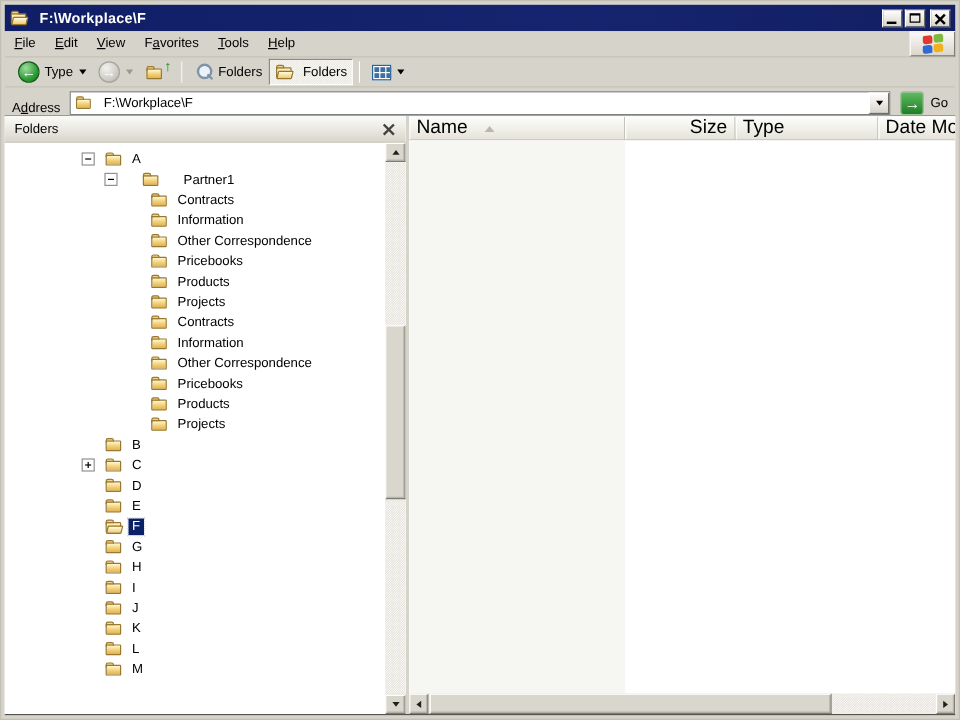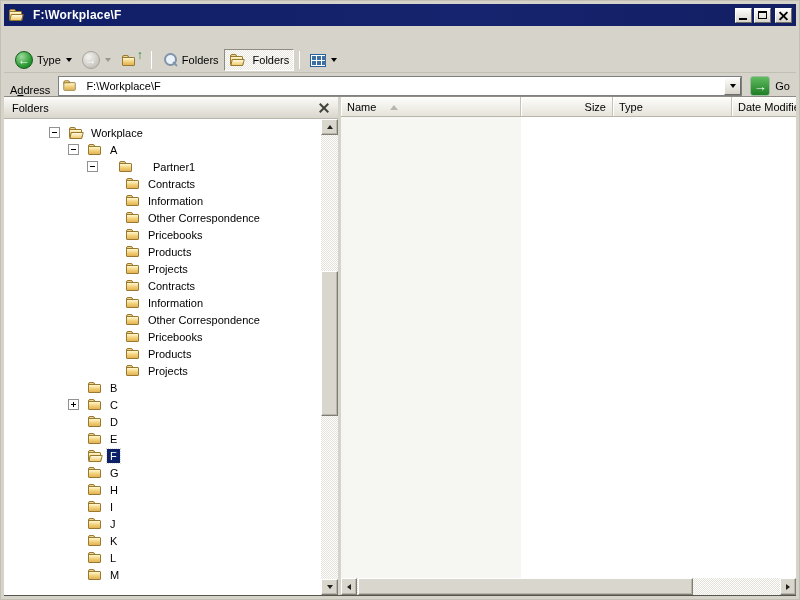--- a/index.html
+++ b/index.html
@@ -81,21 +81,21 @@
   .sbtn .tri-d{width:0;height:0;border-left:3px solid transparent;border-right:3px solid transparent;border-top:4px solid #21211C}
   .sbtn .tri-l{width:0;height:0;border-top:3px solid transparent;border-bottom:3px solid transparent;border-right:4px solid #21211C}
   .sbtn .tri-r{width:0;height:0;border-top:3px solid transparent;border-bottom:3px solid transparent;border-left:4px solid #21211C}
   .vthumb{position:absolute;left:0;width:17px;background:#D9D6CD;border:1px solid;border-color:#FFF #7E7C73 #7E7C73 #FFF;box-shadow:inset -1px -1px 0 #B8B5AB}
 
   .splitter{width:3px;background:#D6D3CA;flex:0 0 3px}
 
   
   .rightpanel{flex:1;position:relative;background:#fff;overflow:hidden}
   .listhdr{position:absolute;left:0;top:0;right:0;height:20px;display:flex;overflow:hidden;background:linear-gradient(#FDFDFB,#E4E2D8);border-bottom:1px solid #B8B5AB}
-  .hcell{height:20px;background:linear-gradient(#FDFDFB,#E4E2D8);border-right:1px solid #C5C2B8;box-shadow:inset 1px 1px 0 #FFF;display:flex;align-items:center;padding:0 6px;font-size:11px;flex:0 0 auto}
+  .hcell{height:20px;background:linear-gradient(#FDFDFB,#E4E2D8);border-right:1px solid #C5C2B8;box-shadow:inset 1px 1px 0 #FFF;display:flex;align-items:center;padding:0 6px;font-size:16px;flex:0 0 auto}
   .hcell.right{justify-content:flex-end}
   .sortarrow{width:0;height:0;border-left:4px solid transparent;border-right:4px solid transparent;border-bottom:5px solid #B9B6AB;margin-left:14px}
   .listbody{position:absolute;left:0;top:20px;right:0;bottom:17px;background:#fff;overflow:hidden}
   .colshade{position:absolute;left:0;top:0;bottom:0;background:#F6F6F2}
   .hsb{position:absolute;left:0;right:0;bottom:0;height:17px;background-image:linear-gradient(45deg,#fff 25%,transparent 25%,transparent 75%,#fff 75%),linear-gradient(45deg,#fff 25%,transparent 25%,transparent 75%,#fff 75%);background-size:2px 2px;background-position:0 0,1px 1px;background-color:#E4E1D9}
   .hsb .sbtn{height:17px;width:16px;top:0}
   .hthumb{position:absolute;top:0;height:17px;background:#D9D6CD;border:1px solid;border-color:#FFF #7E7C73 #7E7C73 #FFF;box-shadow:inset -1px -1px 0 #B8B5AB}
   u{text-decoration:underline}
 </style>
 </head>
@@ -114,20 +114,38 @@
       <span class="wbtn">
           <i class="g-min"></i>
         </span>
       <span class="wbtn">
           <i class="g-max"></i>
         </span>
       <span class="wbtn close"><i class="g-x"></i></span>
     </span>
   </div>
 
+  <div class="menubar">
+    <div style="display:flex">
+        <div class="menu-item"><u>F</u>ile</div>
+        <div class="menu-item"><u>E</u>dit</div>
+        <div class="menu-item"><u>V</u>iew</div>
+        <div class="menu-item">F<u>a</u>vorites</div>
+        <div class="menu-item"><u>T</u>ools</div>
+        <div class="menu-item"><u>H</u>elp</div>
+      </div>
+    <div class="logo-btn">
+      <span class="flag">
+          <i class="p1"></i>
+          <i class="p2"></i>
+          <i class="p3"></i>
+          <i class="p4"></i>
+        </span>
+    </div>
+  </div>
 
   <div class="toolbar">
     <div class="tbtn">
       <span class="circ back">←</span>
       <span>Type</span>
       <span class="caret"></span>
     </div>
     <div class="tbtn">
       <span class="circ fwd">→</span>
       <span class="caret dis"></span>
@@ -188,29 +206,20 @@
 
   <div class="content">
 
     <div class="leftpanel">
       <div class="panelhdr">
         <span>Folders</span>
         <span class="xicon"></span>
       </div>
       <div class="treewrap">
         <div class="tree">
-            <div class="trow" style="padding-left: 45px;">
-              <span class="exp"></span>
-              <span class="ficon open">
-                <i class="tab"></i>
-                <i class="bod"></i>
-                <i class="frnt"></i>
-              </span>
-              <span class="tlabel">Workplace</span>
-            </div>
             <div class="trow" style="padding-left: 64px;">
               <span class="exp"></span>
               <span class="ficon">
                 <i class="tab"></i>
                 <i class="bod"></i>
               </span>
               <span class="tlabel">A</span>
             </div>
             <div class="trow" style="padding-left: 83px; gap: 12px;">
               <span class="exp"></span>

